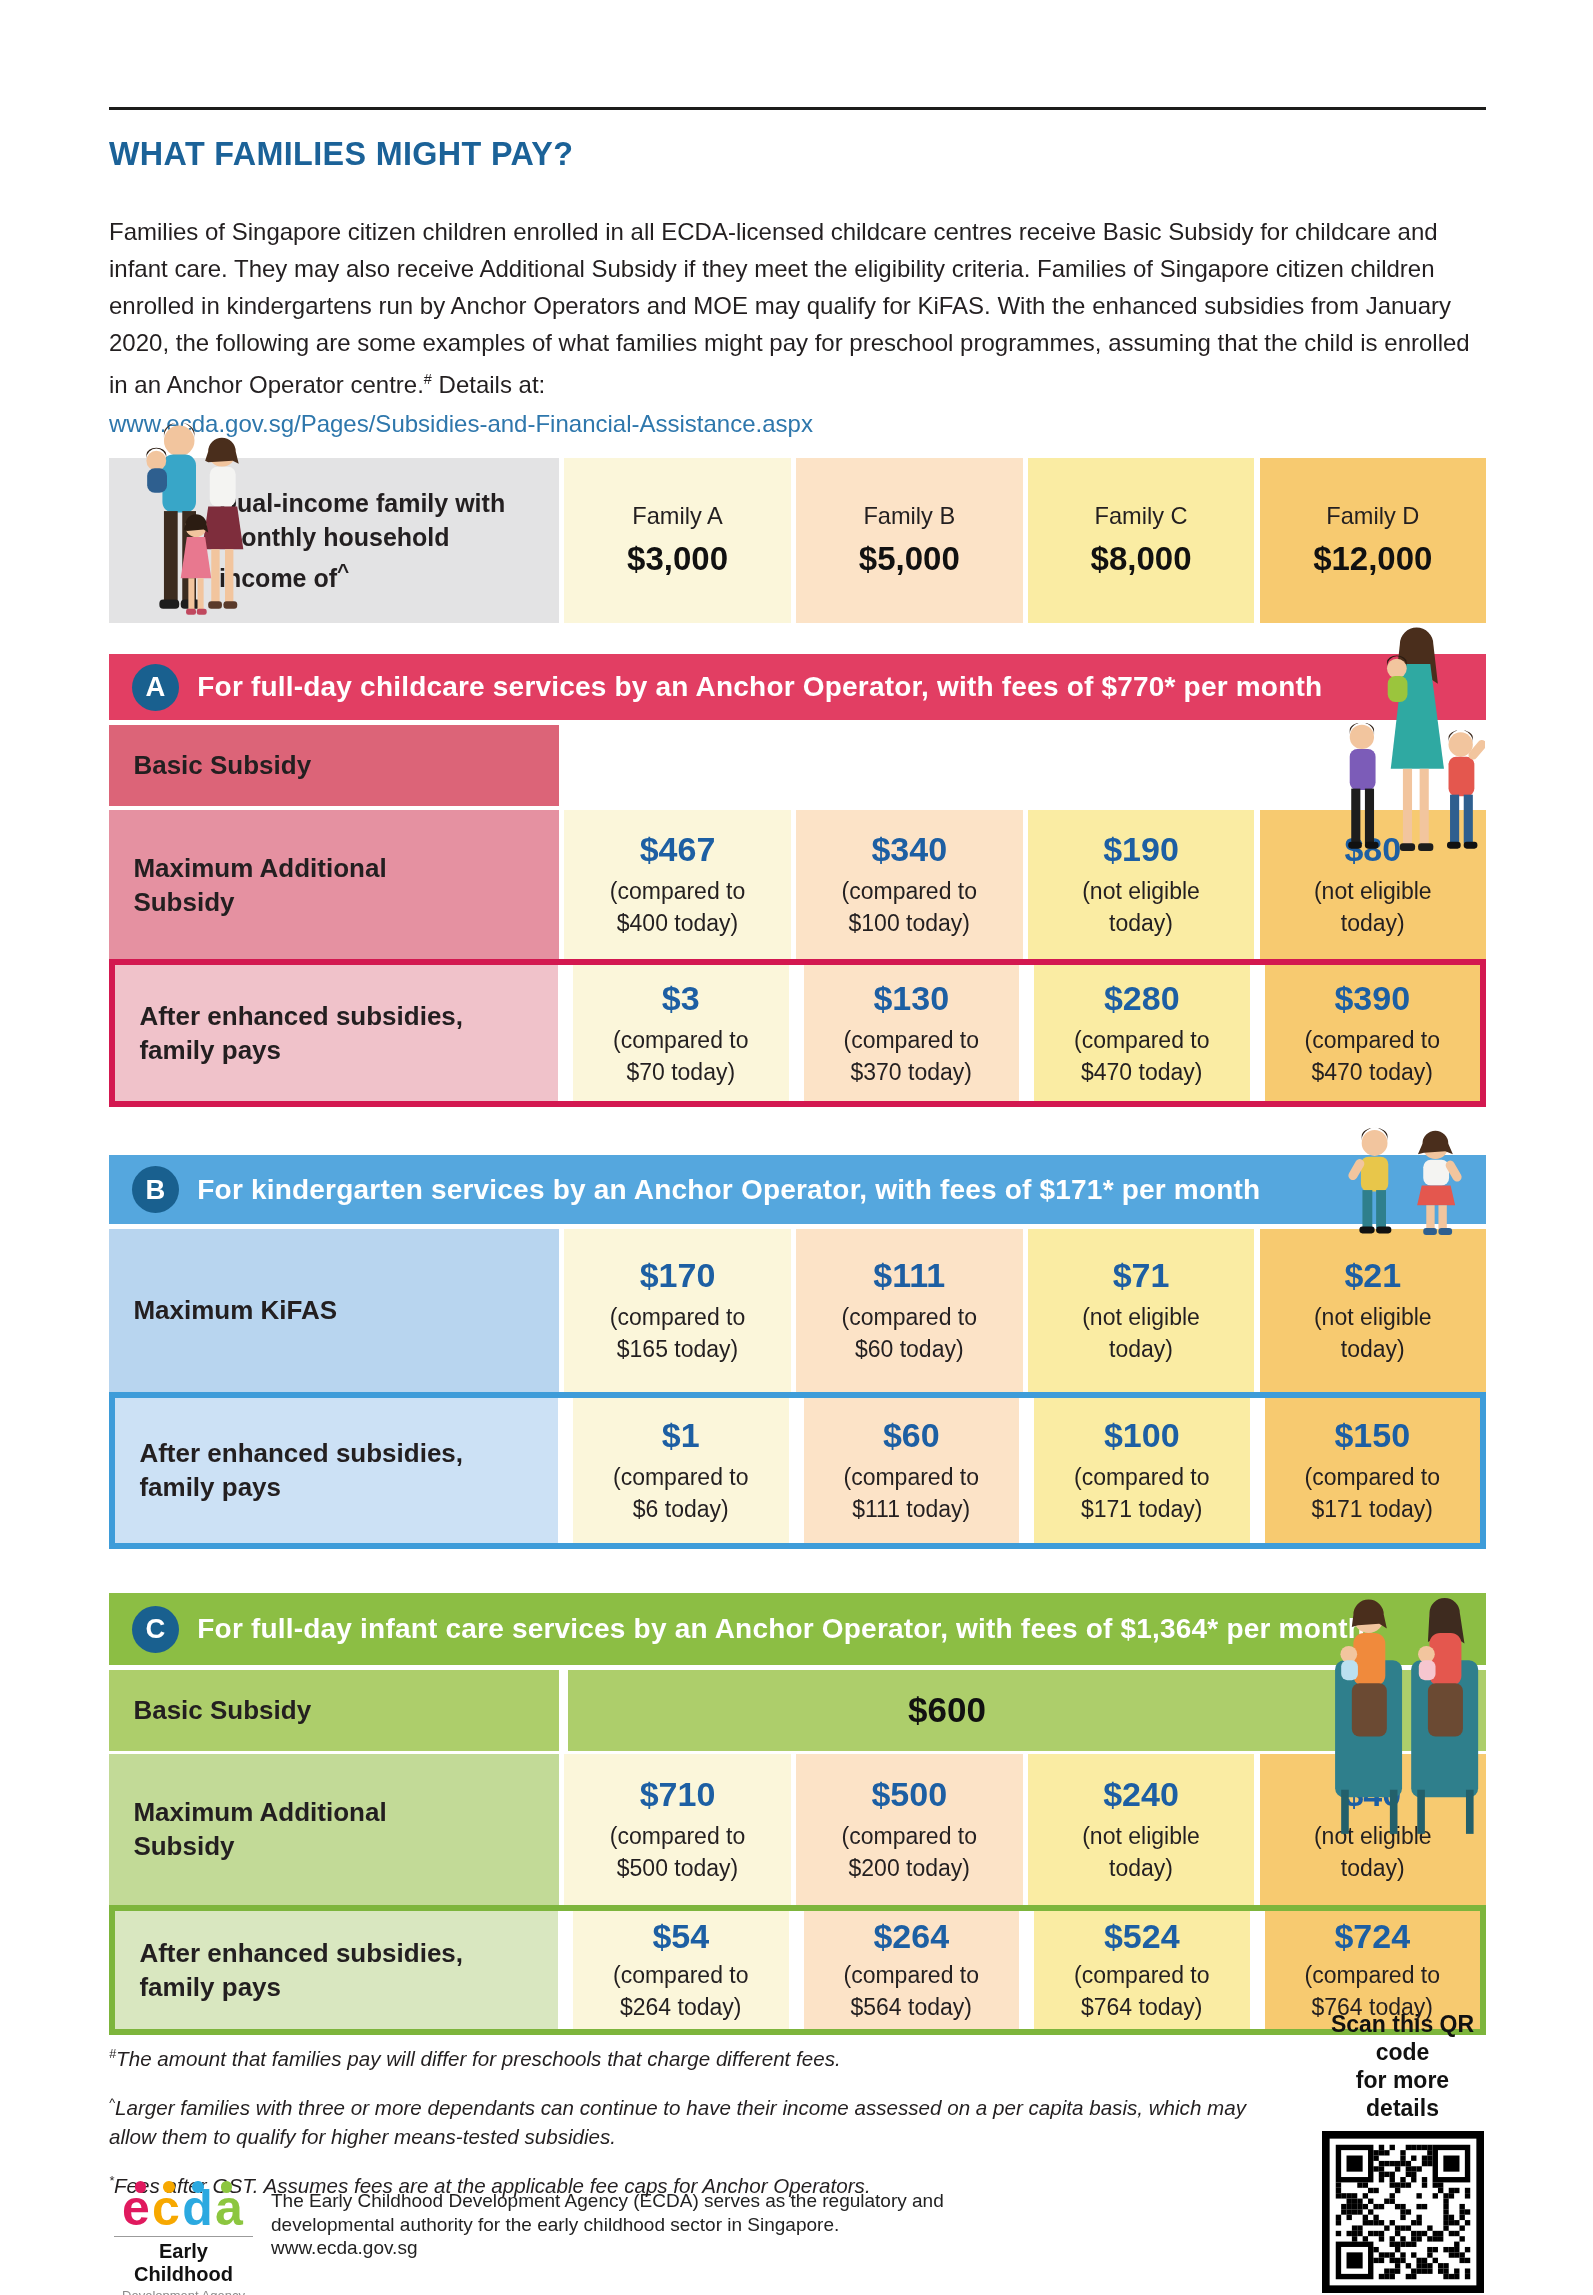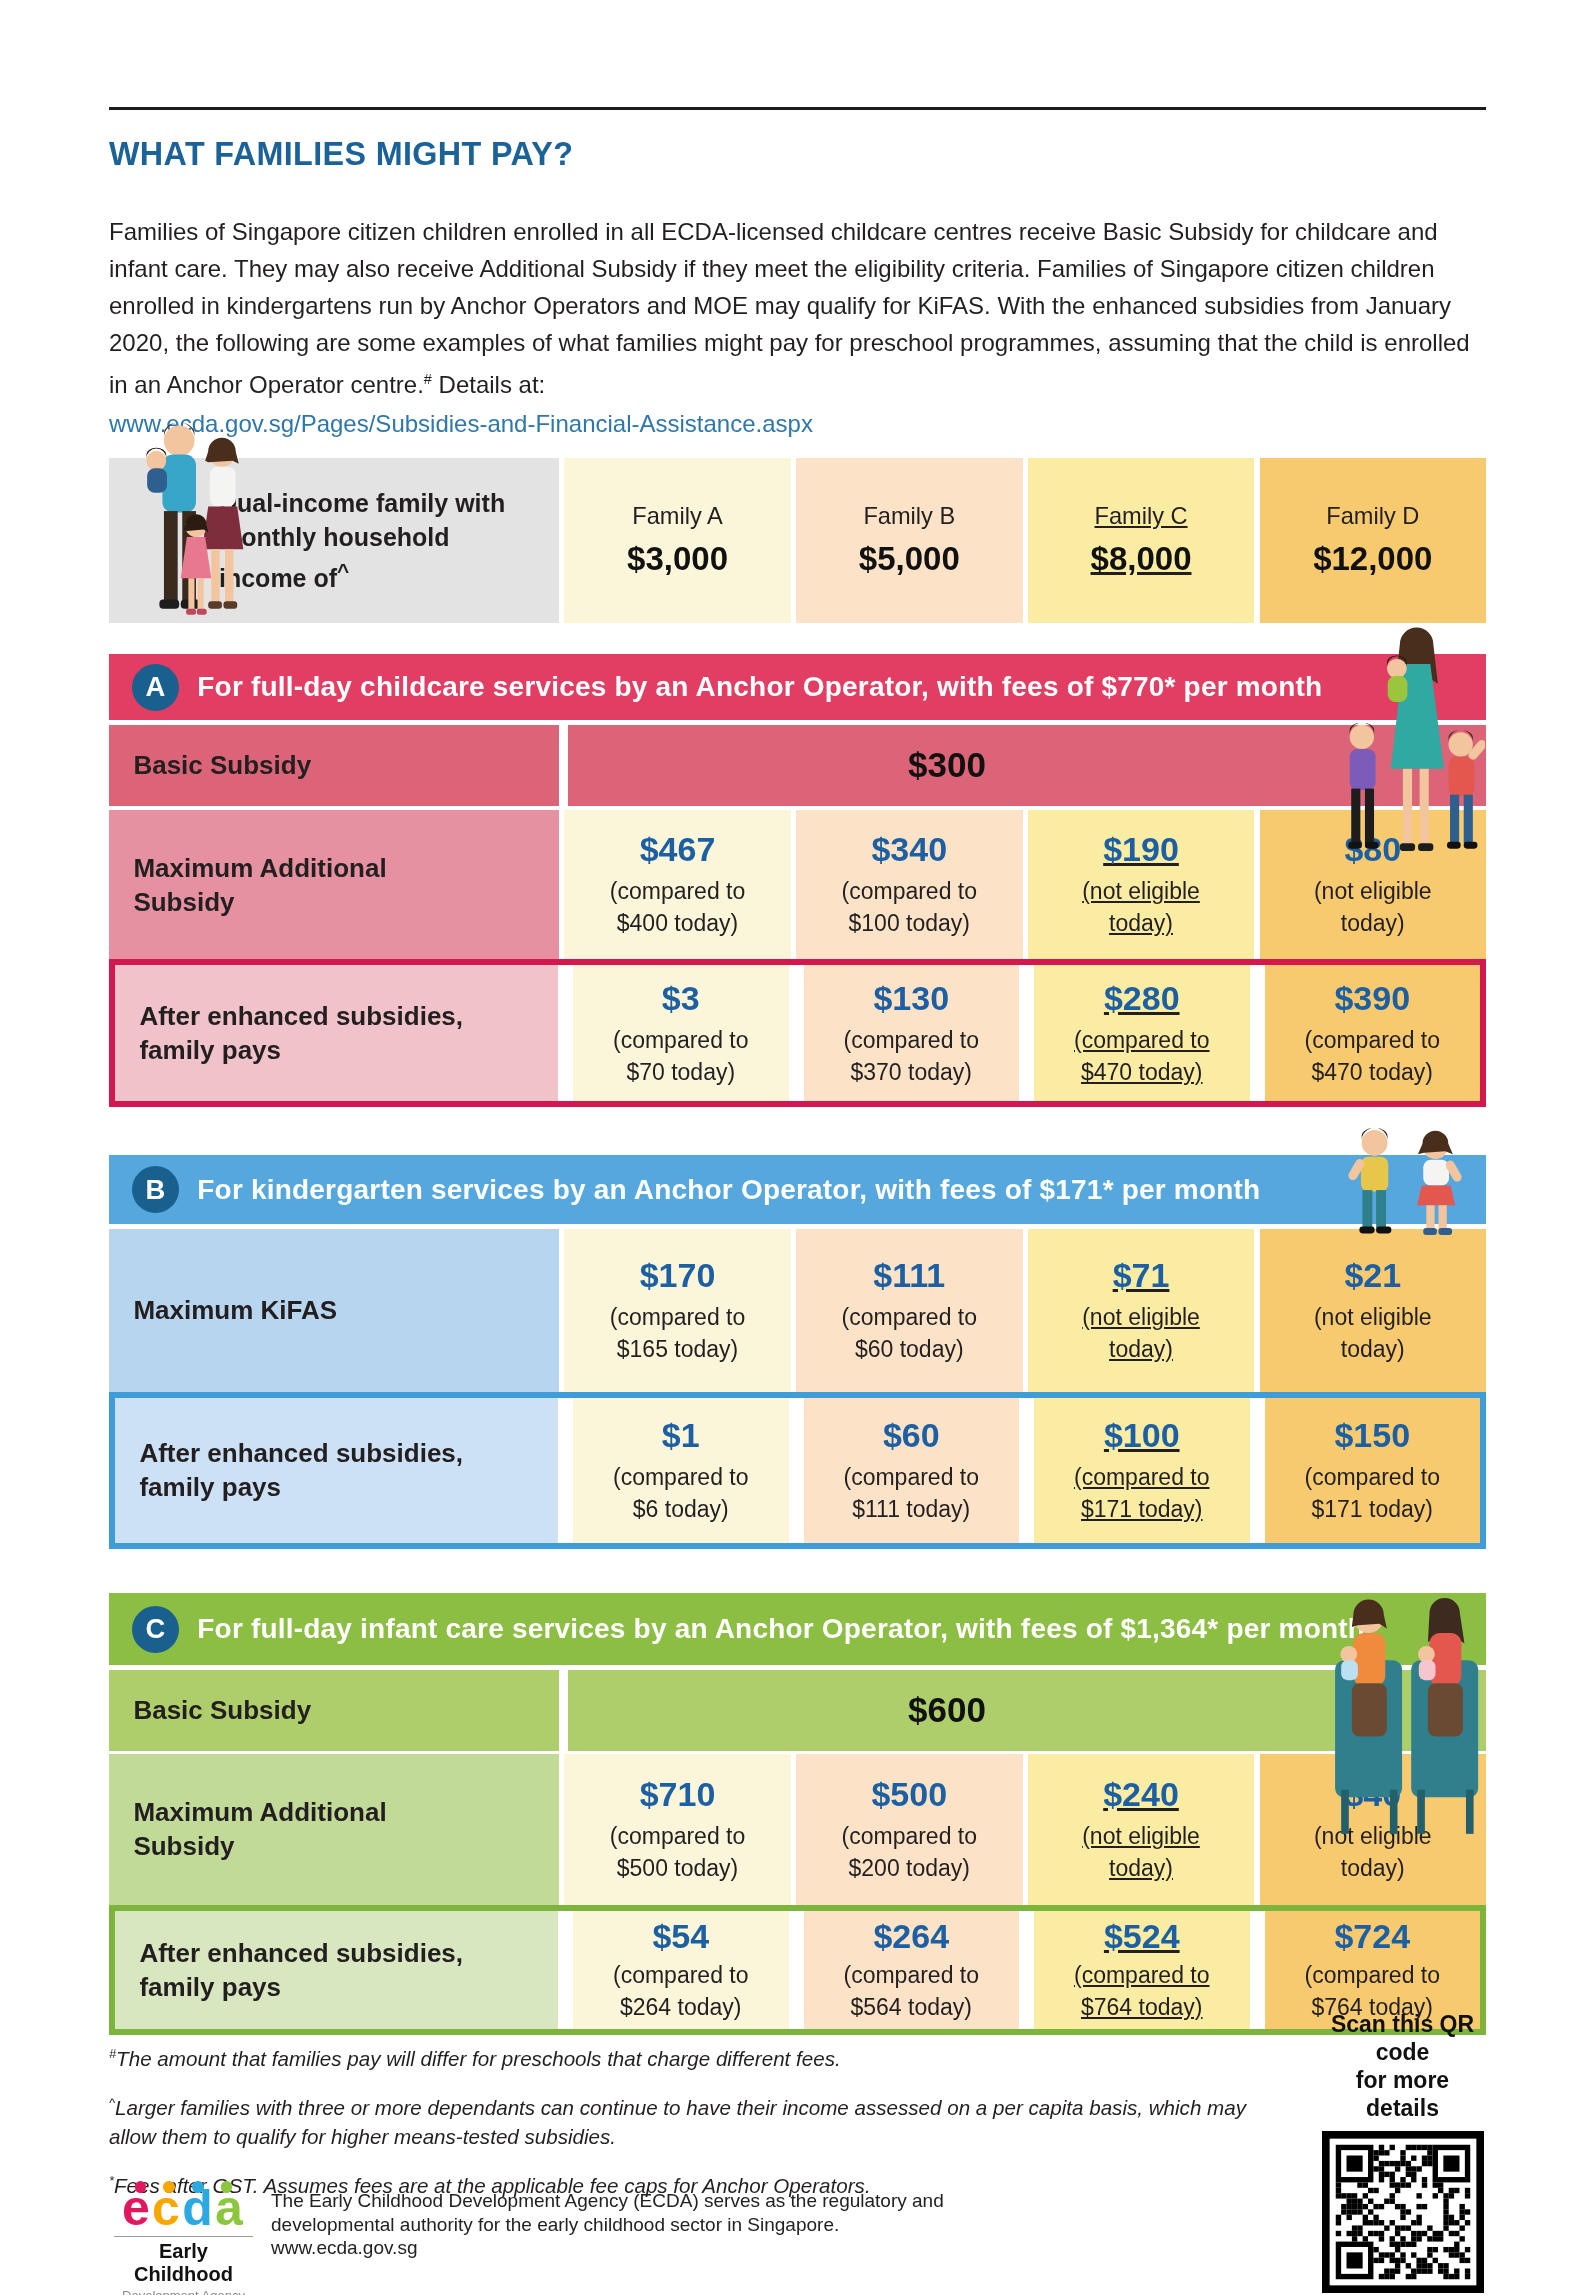--- a/index.html
+++ b/index.html
@@ -18,21 +18,21 @@
 
   
   .grid-row{display:grid;grid-template-columns:450px repeat(4,1fr);column-gap:5.3px;}
   .span-row{display:grid;grid-template-columns:450px 1fr;column-gap:9px;}
   .label-cell{display:flex;align-items:center;padding-left:24.4px;padding-right:12.2px;
               font-weight:bold;font-size:26px;line-height:34px;}
   .label-cell .lbl{max-width:328px;}
   .value-cell{display:flex;flex-direction:column;align-items:center;justify-content:center;text-align:center;}
   .amount{font-size:34px;font-weight:bold;color:#1D5FA3;margin-bottom:6.1px;}
   .note{font-size:23px;line-height:32px;}
-  .c1{background:#FBF6DA;} .c2{background:#FCE3C7;} .c3{background:#FAECA3;text-decoration:underline;} .c4{background:#F7CA70;}
+  .c1{background:#FBF6DA;} .c2{background:#FCE3C7;} .c3{background:#FAECA3;} .c4{background:#F7CA70;}
   .span-value{display:flex;align-items:center;justify-content:center;
               font-size:35px;font-weight:bold;color:#111;padding-right:160px;}
 
   .sec{position:absolute;left:0;width:1377px;}
   .sec-header{position:relative;display:flex;align-items:center;padding-left:23px;}
   .badge{flex:0 0 47px;width:47px;height:47px;border-radius:50%;background:#19608F;color:#fff;
          font-weight:bold;font-size:27.4px;display:flex;align-items:center;justify-content:center;margin-right:18.3px;}
   .sec-title{color:#ffffff;font-weight:bold;font-size:28px;letter-spacing:0.2px;}
   .after-row{background:#fff;}
   .after-row .inner{display:grid;grid-template-columns:443px repeat(4,1fr);column-gap:15px;height:100%;}
@@ -209,21 +209,20 @@
 
       <div class="sec-header">
         <div class="badge">A</div>
         <div class="sec-title">For full-day childcare services by an Anchor Operator, with fees of $770* per month</div>
       </div>
 
       <div class="span-row rowA-basic">
         <div class="label-cell">
             <span class="lbl">Basic Subsidy</span>
           </div>
-        <div class="span-value">$300</div>
       </div>
 
       <div class="grid-row rowA-max">
         <div class="label-cell">
             <span class="lbl">Maximum Additional Subsidy</span>
           </div>
         <div class="value-cell c1">
           <div class="amount">$467</div>
           <div class="note"><span>(compared to</span><br><span>$400 today)</span></div>
         </div>

